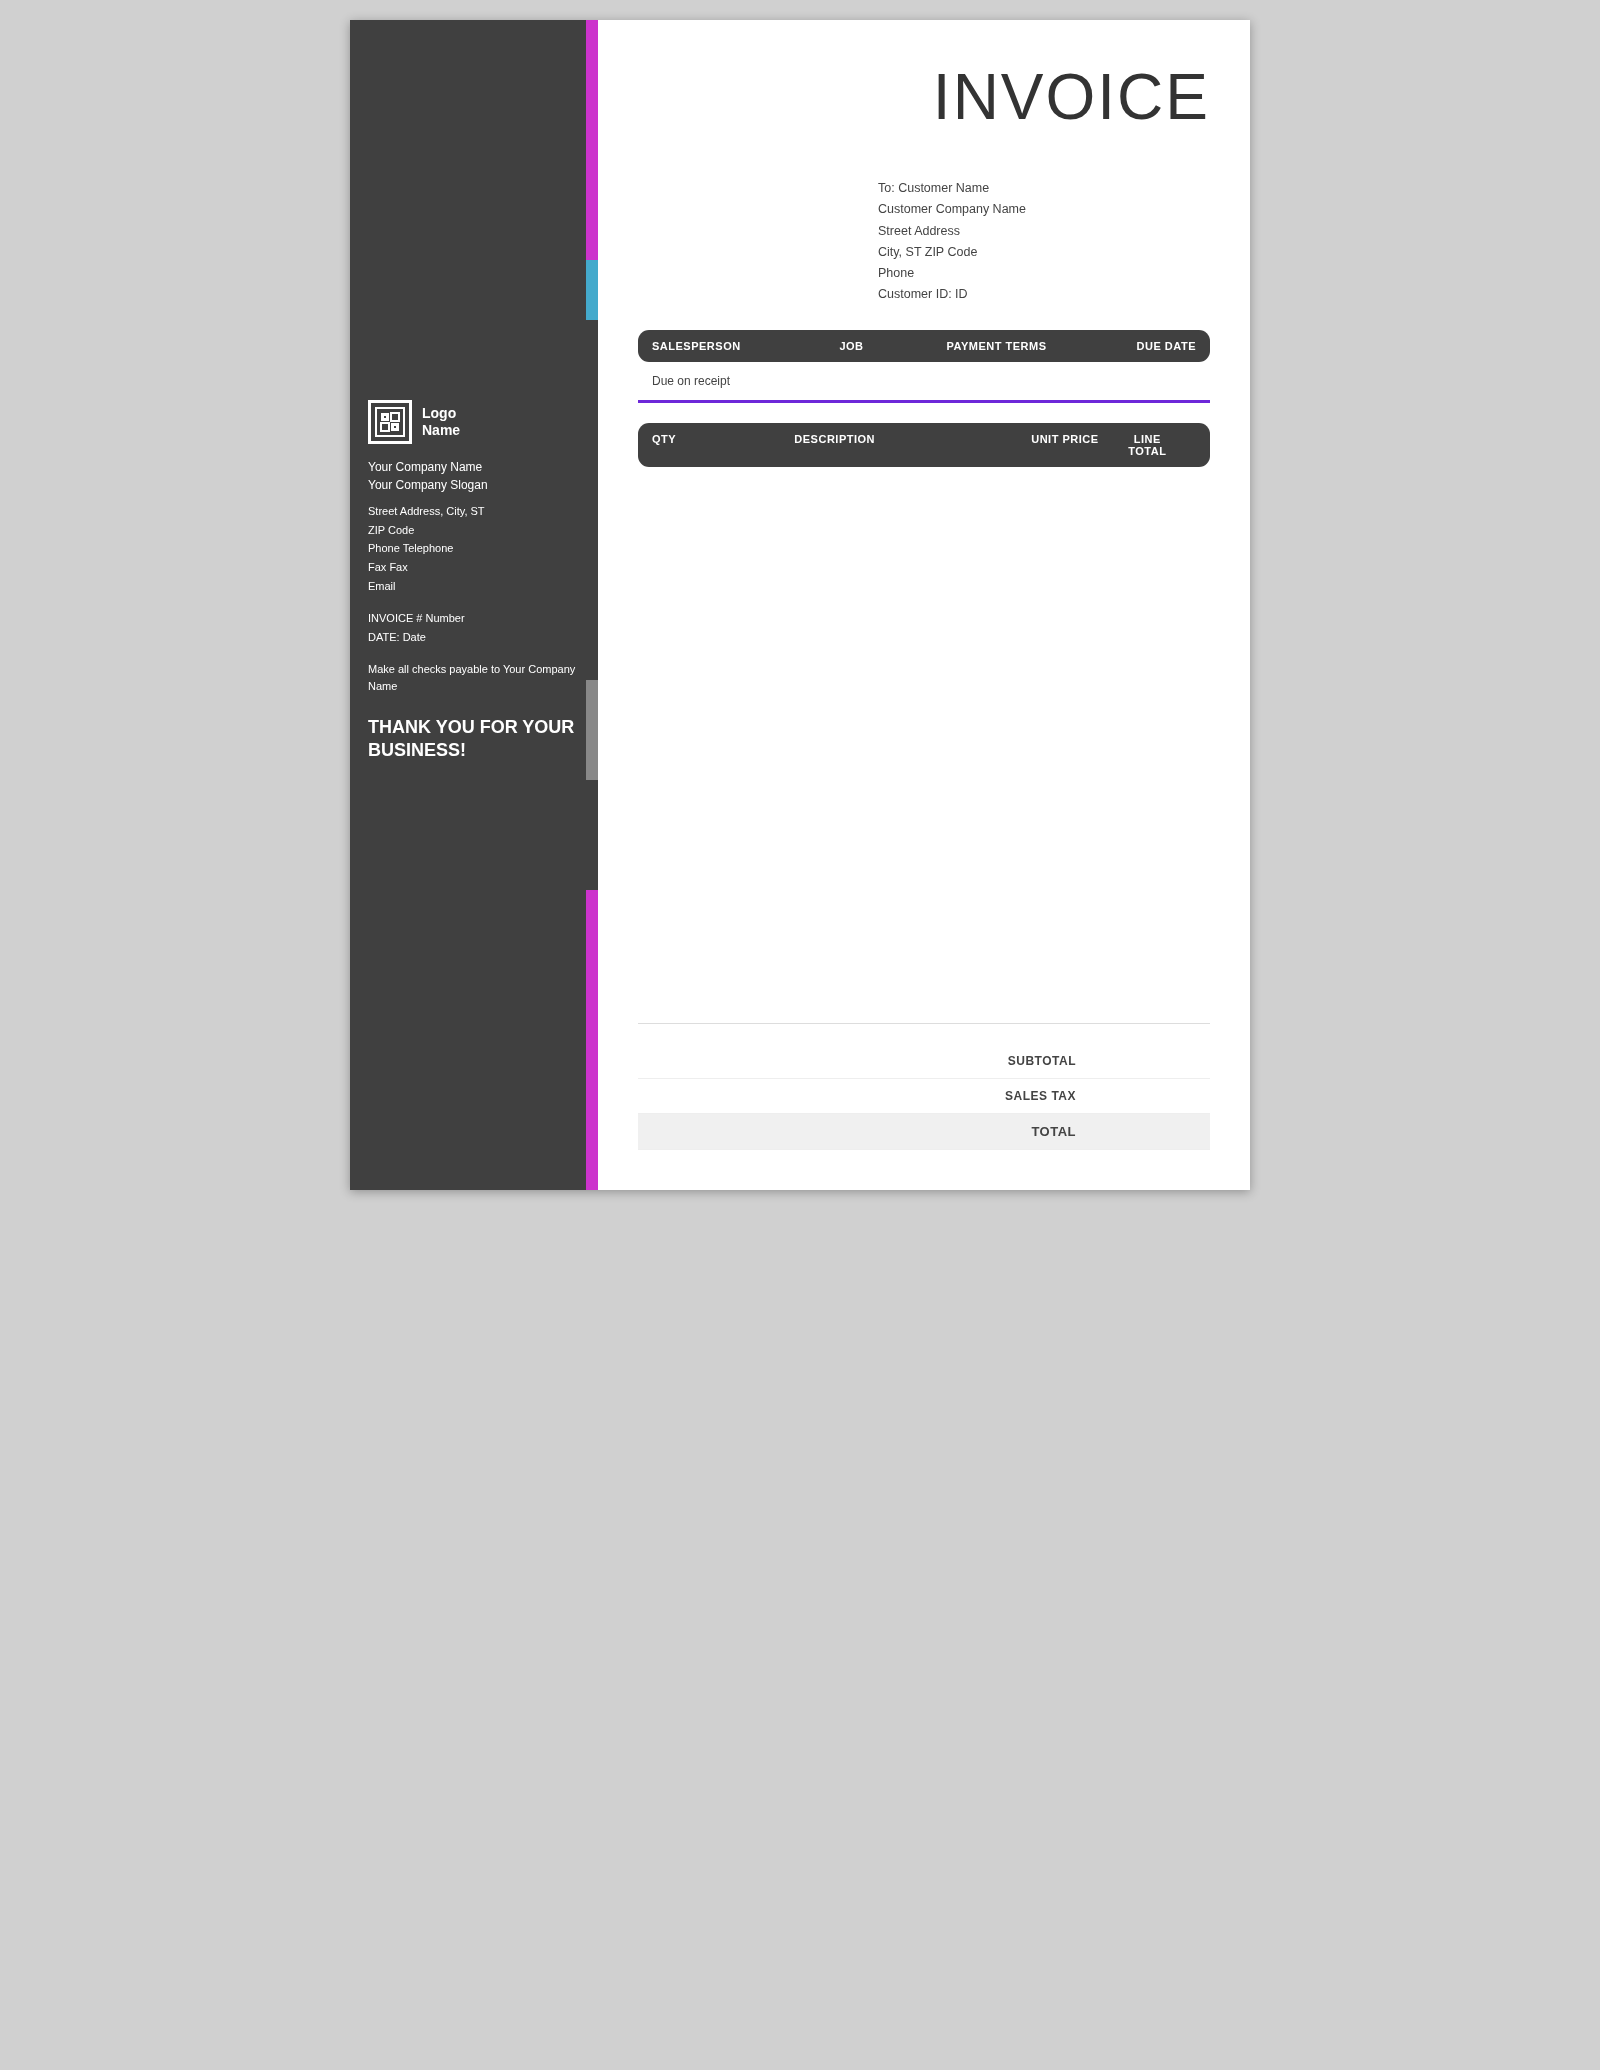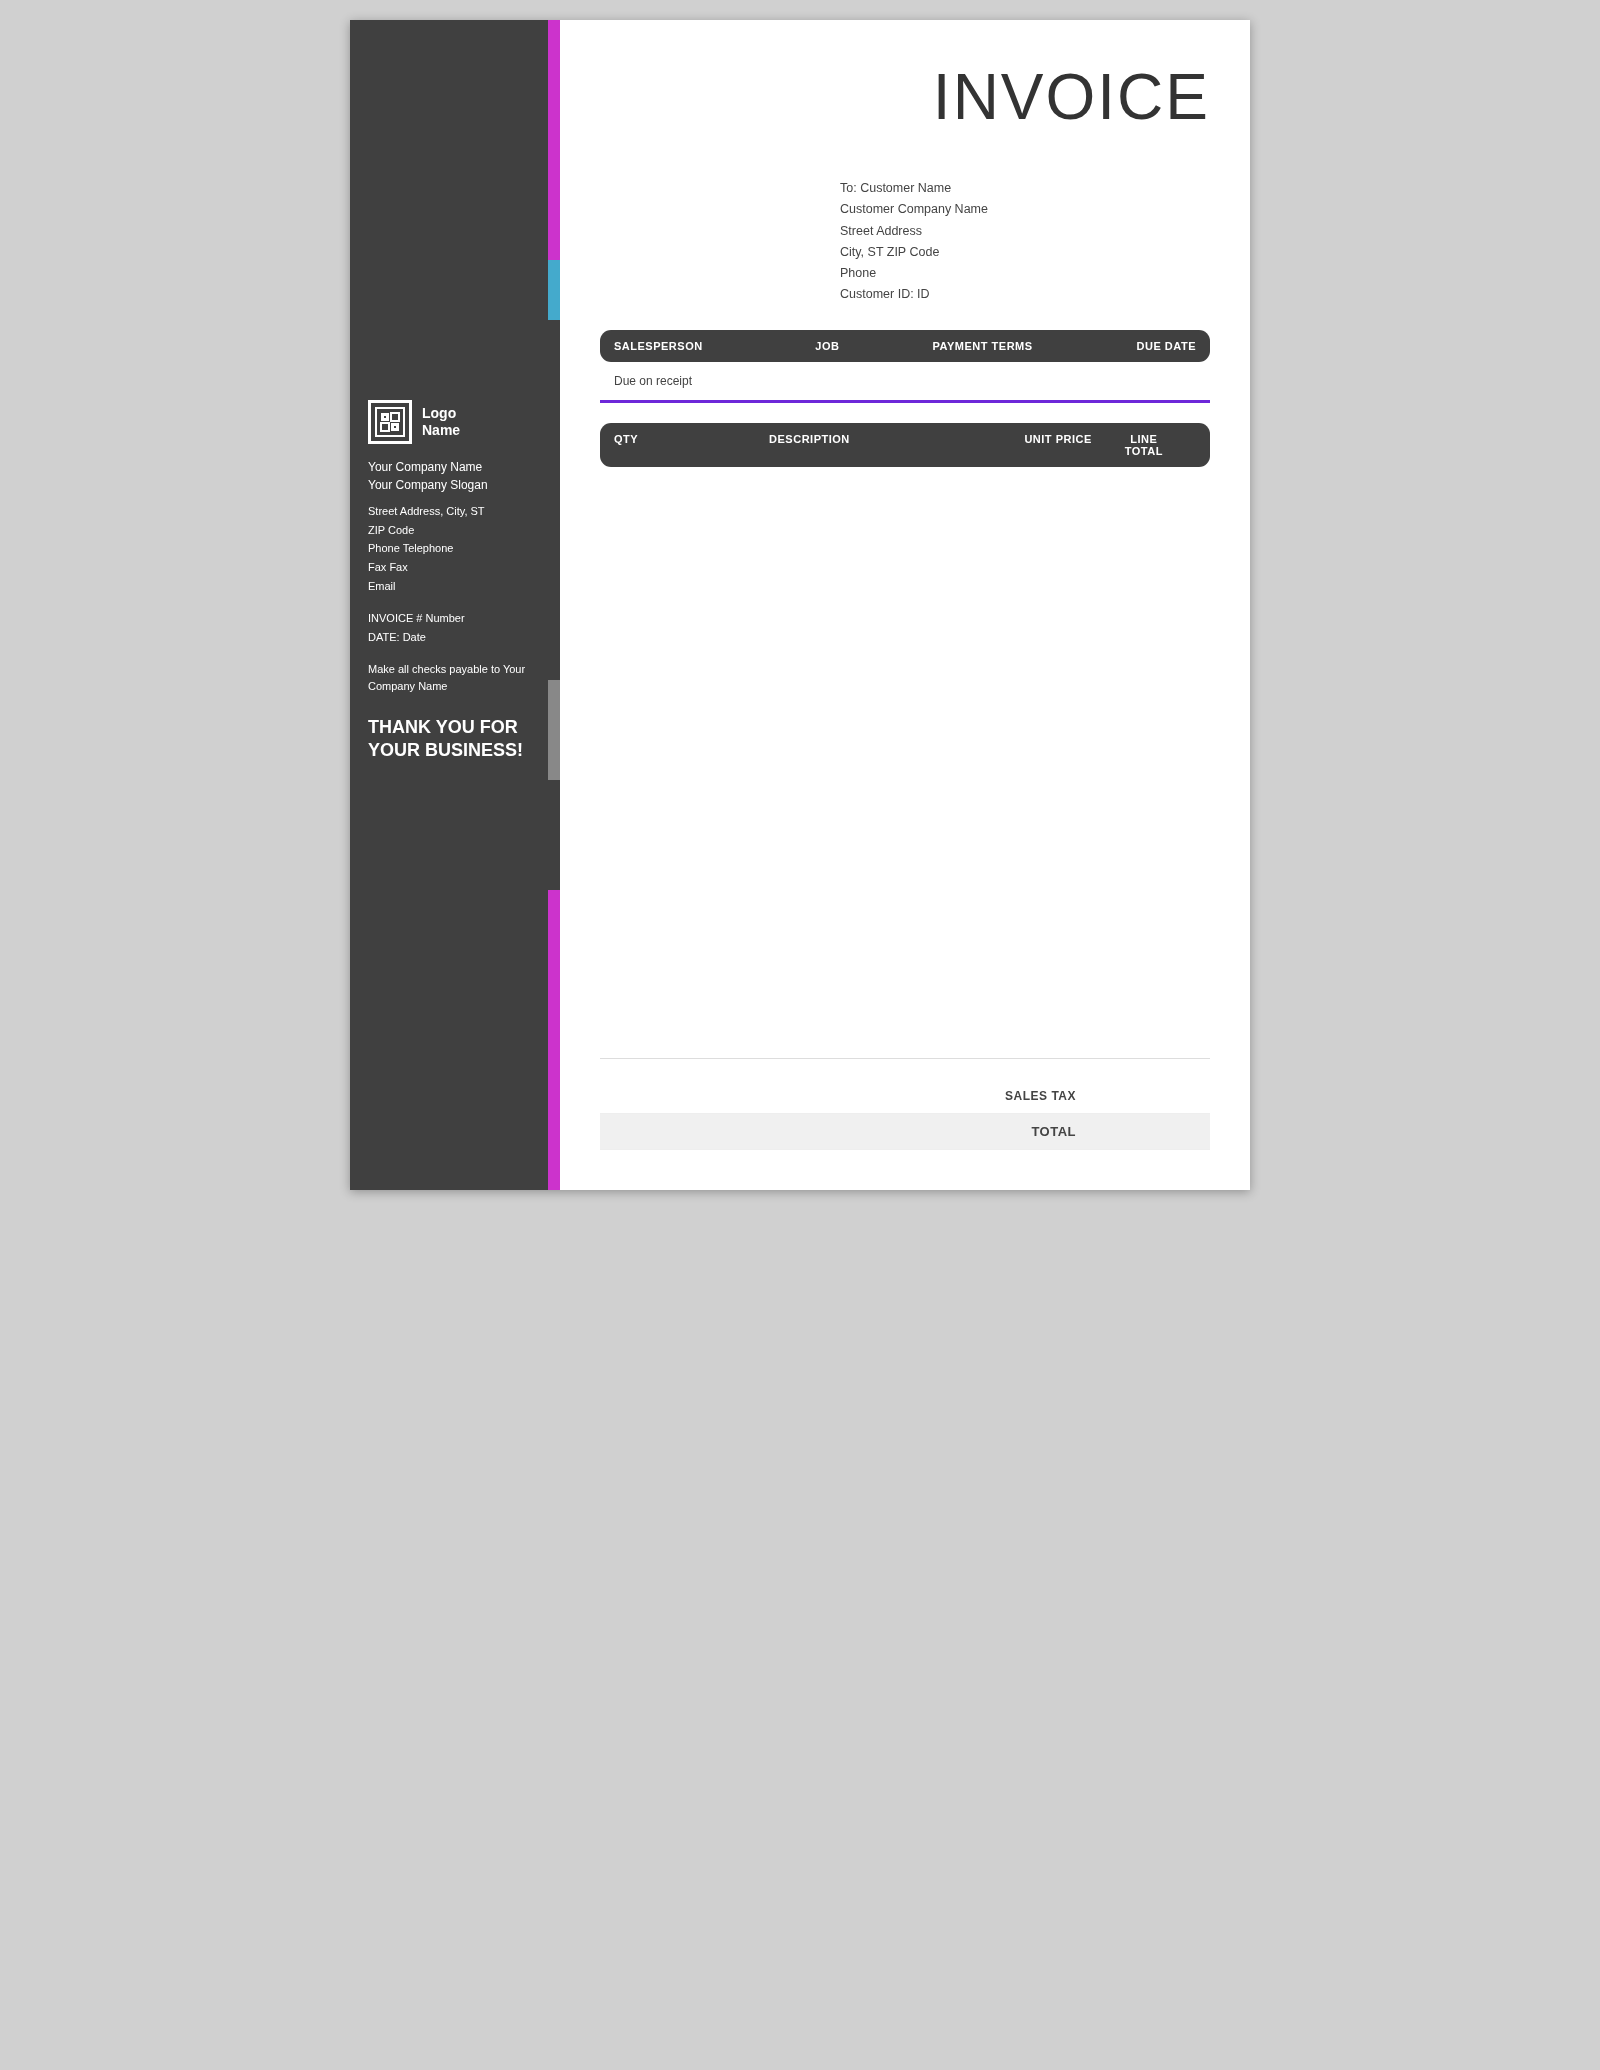--- a/index.html
+++ b/index.html
@@ -15,21 +15,21 @@
     .page {
       width: 900px;
       min-height: 1170px;
       background: #fff;
       display: flex;
       position: relative;
       box-shadow: 0 2px 10px rgba(0,0,0,0.3);
     }
     
     .sidebar {
-      width: 210px;
+      width: 248px;
       min-height: 100%;
       background: #404040;
       position: relative;
       flex-shrink: 0;
       display: flex;
       flex-direction: column;
       padding: 20px 18px;
     }
     .sidebar-accent-top {
       position: absolute;
@@ -284,20 +284,24 @@
       <span class="col-center">DESCRIPTION</span>
       <span class="col-right">UNIT PRICE</span>
       <span class="col-right" style="white-space:pre-line;text-align:center;">LINE
 TOTAL</span>
     </div>
 
     <div class="items-area"></div>
 
     <div class="totals-area">
       <div class="total-row">
+        <span class="total-label">SUBTOTAL</span>
+        <span class="total-value"></span>
+      </div>
+      <div class="total-row">
         <span class="total-label">SALES TAX</span>
         <span class="total-value"></span>
       </div>
       <div class="total-row grand-total">
         <span class="total-label">TOTAL</span>
         <span class="total-value"></span>
       </div>
     </div>
 
   </div>

